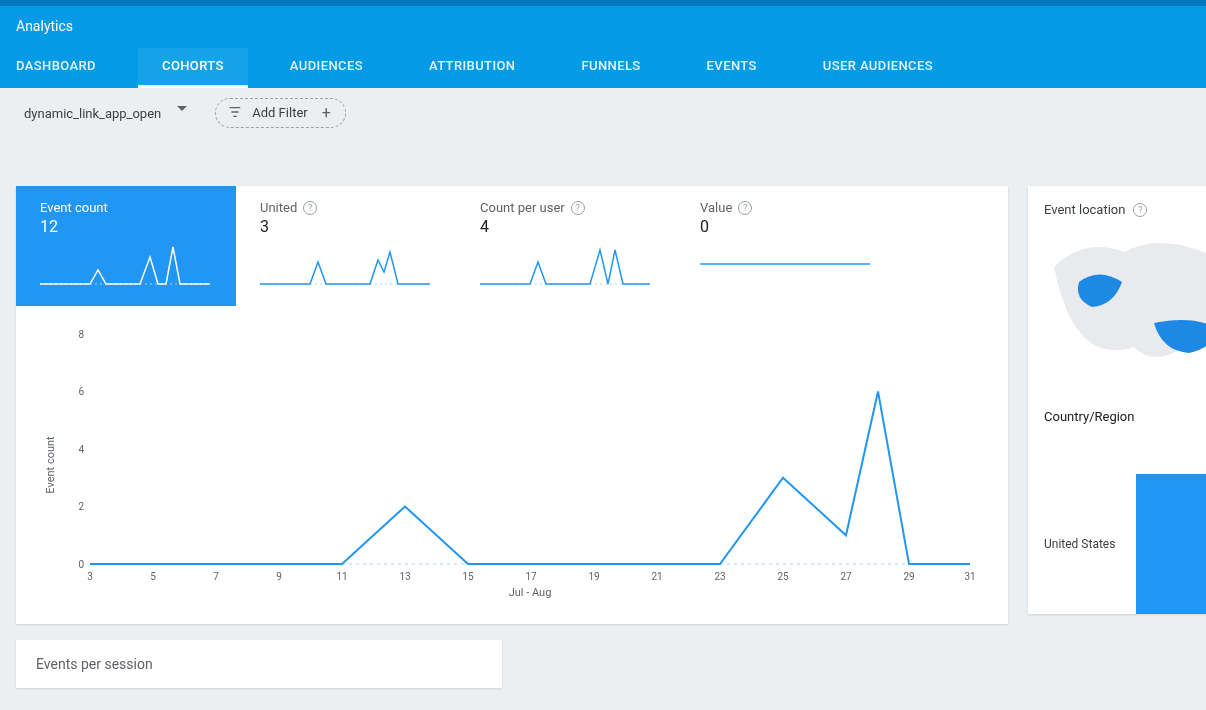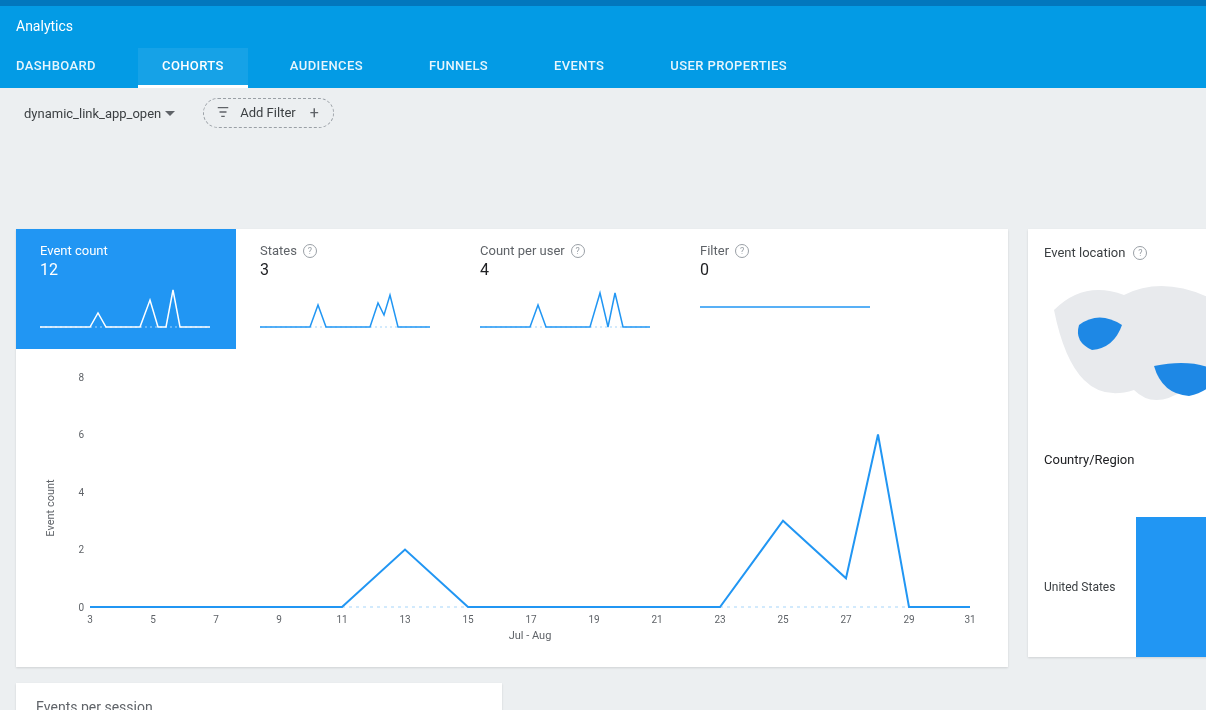--- a/index.html
+++ b/index.html
@@ -49,22 +49,21 @@
   }
   .filterbar {
     display:flex;
     align-items:center;
     gap: 20px;
     padding: 10px 16px;
     background:#eceff1;
   }
   .event-select {
     display:flex;
-    align-items:center;
-    gap: 4px;
+    gap: 16px;
     font-size: 13px;
     color:#3c4043;
     padding: 6px 8px;
     cursor:pointer;
   }
   .caret-down {
     width:0;height:0;
     border-left:5px solid transparent;
     border-right:5px solid transparent;
     border-top:5px solid #5f6368;
@@ -89,21 +88,20 @@
 
   .content {
     padding: 48px 16px 0 16px; 
     display:flex;
     gap: 20px;
     align-items:flex-start;
   }
   .card {
     background:#fff;
     box-shadow:0 1px 2px rgba(0,0,0,.12);
-    margin-top:43px;
   }
   .main-card {
     width: 992px;
   }
   .metric-row {
     display:flex;
   }
   .metric {
     width: 220px;
     height: 120px;
@@ -185,23 +183,24 @@
 <body>
 
 <div class="topbar"></div>
 
 <div class="header">
   <div class="header-title">Analytics</div>
   <div class="tabs">
     <div class="tab">DASHBOARD</div>
     <div class="tab active">COHORTS</div>
     <div class="tab">AUDIENCES</div>
+    <div class="tab">ATTRIBUTION</div>
     <div class="tab">FUNNELS</div>
     <div class="tab">EVENTS</div>
-    <div class="tab">USER PROPERTIES</div>
+    <div class="tab">USER AUDIENCES</div>
   </div>
 </div>
 
 <div class="filterbar">
   <div class="event-select">
     <span>dynamic_link_app_open</span>
     <span class="caret-down"></span>
   </div>
   <div class="add-filter">
     <svg class="ico-filter" viewBox="0 0 16 16">
@@ -223,21 +222,21 @@
         </div>
         <div class="m-value">12</div>
         <svg class="spark" viewBox="0 0 170 45">
           <line x1="0" y1="42" x2="170" y2="42" stroke="#fff" stroke-width="1" stroke-dasharray="2 3" opacity=".6"></line>
           <polyline fill="none" stroke="#fff" stroke-width="1.5" points="0,42 50,42 58,28 66,42 100,42 110,15 118,42 126,42 133,5 140,42 150,42 170,42"></polyline>
         </svg>
       </div>
 
       <div class="metric">
         <div class="m-label">
-          <span>States</span>
+          <span>United</span>
           <span class="help-ico">?</span>
         </div>
         <div class="m-value">3</div>
         <svg class="spark" viewBox="0 0 170 45">
           <line x1="0" y1="42" x2="170" y2="42" stroke="#2196f3" stroke-width="1" stroke-dasharray="2 3" opacity=".4"></line>
           <polyline fill="none" stroke="#2196f3" stroke-width="1.5" points="0,42 50,42 58,20 66,42 110,42 118,18 124,30 130,10 138,42 170,42"></polyline>
         </svg>
       </div>
 
       <div class="metric">
@@ -247,21 +246,21 @@
         </div>
         <div class="m-value">4</div>
         <svg class="spark" viewBox="0 0 170 45">
           <line x1="0" y1="42" x2="170" y2="42" stroke="#2196f3" stroke-width="1" stroke-dasharray="2 3" opacity=".4"></line>
           <polyline fill="none" stroke="#2196f3" stroke-width="1.5" points="0,42 50,42 58,20 66,42 110,42 120,8 128,42 135,8 143,42 170,42"></polyline>
         </svg>
       </div>
 
       <div class="metric">
         <div class="m-label">
-          <span>Filter</span>
+          <span>Value</span>
           <span class="help-ico">?</span>
         </div>
         <div class="m-value">0</div>
         <svg class="spark" viewBox="0 0 170 45">
           <line x1="0" y1="22" x2="170" y2="22" stroke="#2196f3" stroke-width="1.5"></line>
         </svg>
       </div>
 
     </div>
 

